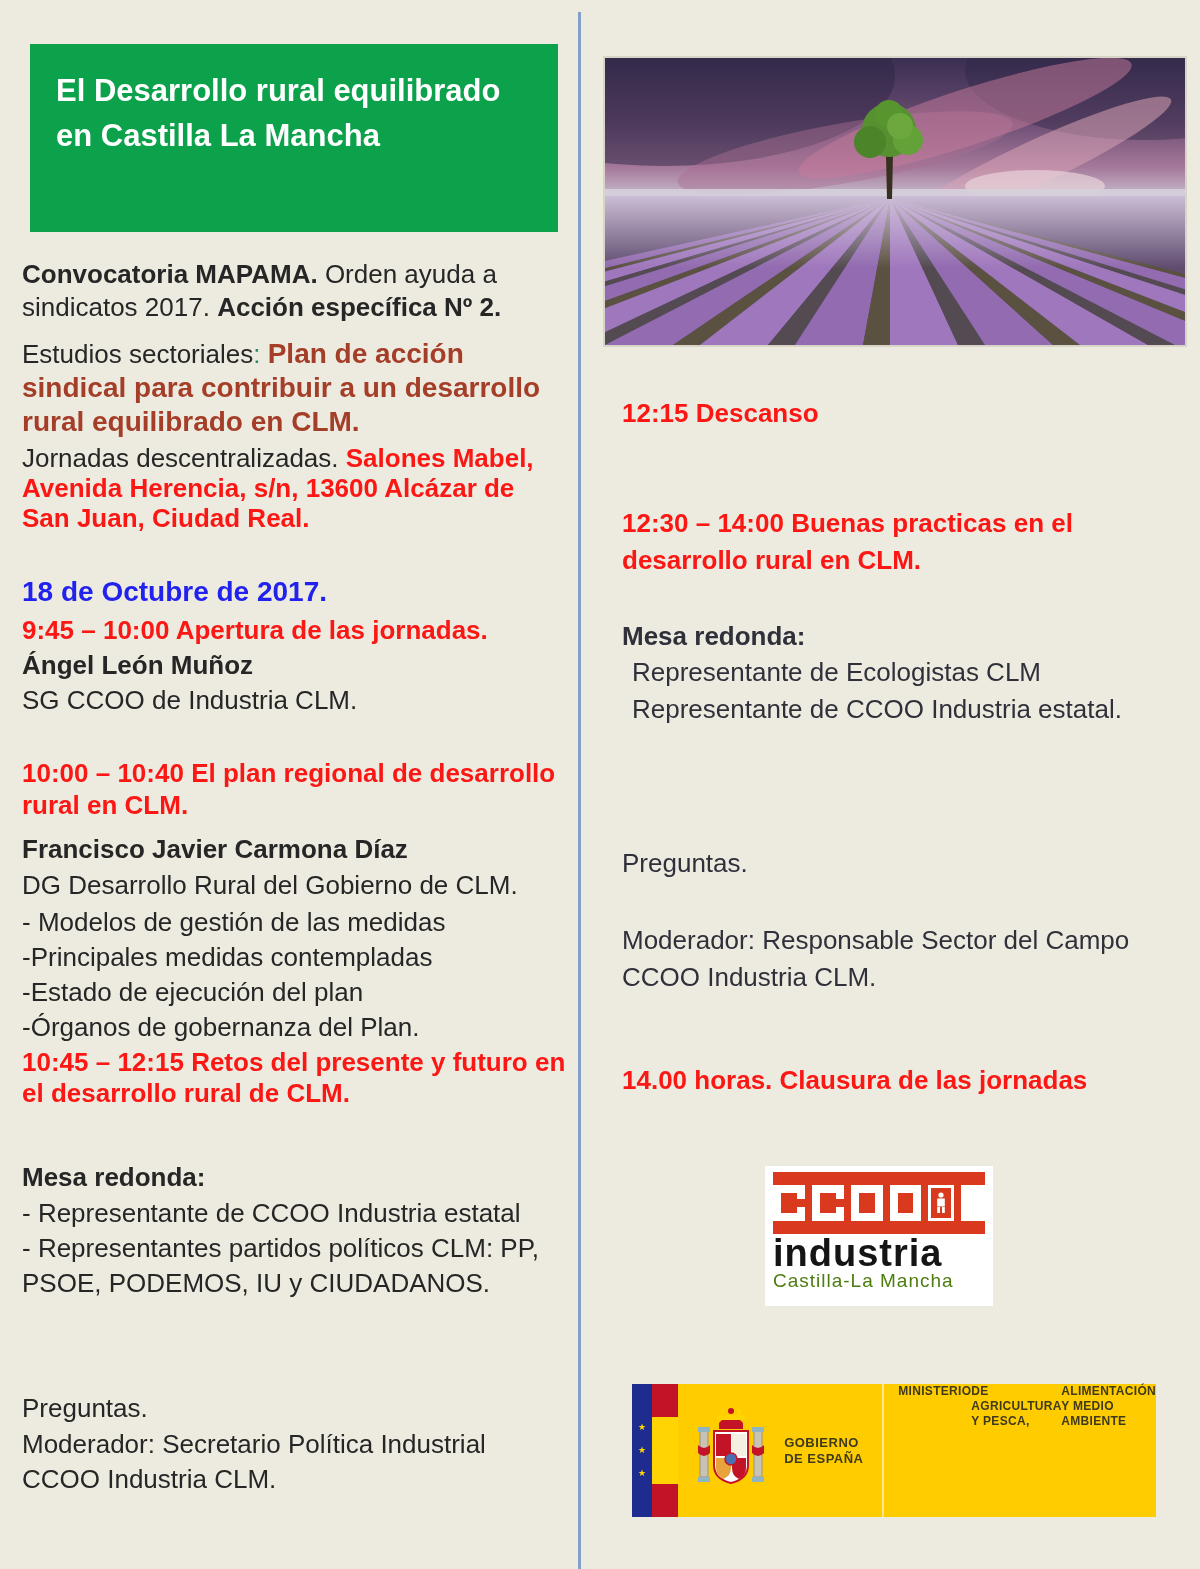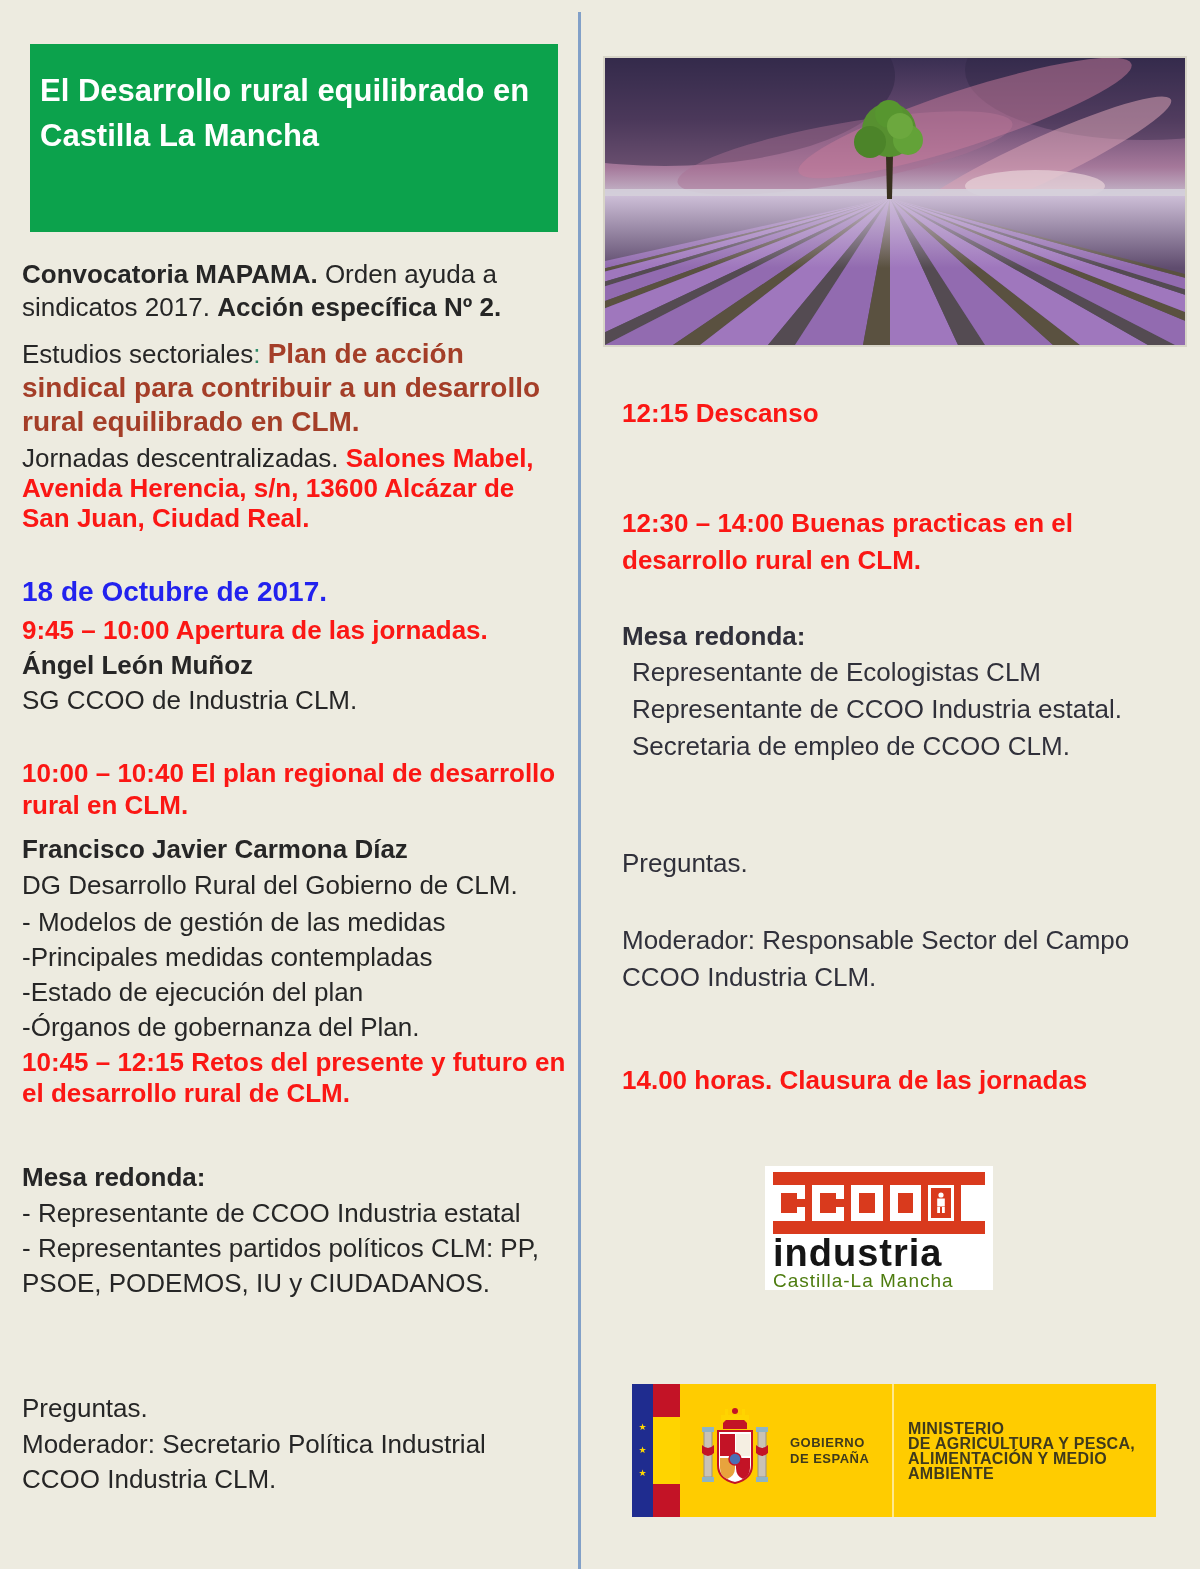--- a/index.html
+++ b/index.html
@@ -6,54 +6,54 @@
   body{
     width:1200px;height:1569px;position:relative;
     background:#EDEBE0;
     font-family:"Liberation Sans", sans-serif;
     overflow:hidden;
   }
   .abs{position:absolute;}
   
   .divider{left:578px;top:12px;width:3px;height:1557px;background:#82A0C8;}
   
-  .title-box{left:30px;top:44px;width:528px;height:188px;background:#0CA24C;box-sizing:border-box;padding:24px 10px;}
+  .title-box{left:30px;top:44px;width:528px;height:188px;background:#0CA24C;box-sizing:border-box;padding:24px 26px;}
   .title-box h1{margin:0;font-size:31px;line-height:45px;font-weight:bold;color:#FFFFFF;}
   
   .lp{left:22px;width:545px;margin:0;font-size:26px;line-height:33px;color:#262626;}
   .rp{left:622px;width:545px;margin:0;font-size:26px;line-height:37px;color:#30303A;}
   .bold{font-weight:bold;}
   .maroon{color:#A43E28;font-weight:bold;}
   .red{color:#FB1714;font-weight:bold;}
   .blue{color:#2222EE;font-weight:bold;}
   .teal{color:#2E8B6A;}
   ul.plain{list-style:none;padding:0;margin:0;}
   .indent li{padding-left:10px;}
   
   .photo{left:605px;top:58px;width:580px;height:287px;outline:2px solid #D8D5C8;}
   
-  .ccoo-card{left:765px;top:1166px;width:228px;height:124px;background:#FFFFFF;box-sizing:border-box;padding:6px 8px 0 8px;}
+  .ccoo-card{left:765px;top:1166px;width:228px;height:140px;background:#FFFFFF;box-sizing:border-box;padding:6px 8px 0 8px;}
   .ccoo-red{background:#D93A1D;height:62px;display:flex;align-items:center;justify-content:center;gap:7px;}
   .ccoo-letter{width:32px;height:36px;border:8px solid #FFFFFF;box-sizing:border-box;position:relative;}
   .ccoo-letter.c::after{content:"";position:absolute;right:-8px;top:6px;bottom:6px;width:8px;background:#D93A1D;}
   .ccoo-cell{width:26px;height:36px;border:3px solid #FFFFFF;box-sizing:border-box;display:flex;align-items:center;justify-content:center;}
   .ccoo-solid{width:24px;height:36px;background:#FFFFFF;}
   .ccoo-division{font-size:38px;font-weight:bold;color:#151515;line-height:36px;letter-spacing:1px;margin-top:1px;}
   .ccoo-region{font-size:19px;color:#4d7c0f;line-height:19px;letter-spacing:1px;}
   
   .gov{left:632px;top:1384px;width:524px;height:133px;background:#FFCC00;display:flex;box-sizing:border-box;}
   .gov-blue{width:21px;height:100%;background:#1F2C8F;display:flex;flex-direction:column;align-items:center;justify-content:center;gap:14px;}
   .gov-blue span{color:#FFD700;font-size:9px;line-height:9px;}
   .gov-flag{width:27px;height:100%;display:flex;flex-direction:column;}
   .gov-flag .fr{flex:1;background:#C31326;}
   .gov-flag .fy{flex:2;background:#FFD400;}
   .gov-arms{width:110px;display:flex;align-items:center;justify-content:center;}
   .gov-entity{width:100px;display:flex;flex-direction:column;justify-content:center;color:#3F3A1C;font-size:13px;font-weight:bold;line-height:16px;letter-spacing:.5px;}
   .gov-sep{width:2px;height:100%;background:rgba(255,255,255,.55);margin:0 2px;}
-  .gov-ministry{flex:1;display:flex;flex-direction:column;justify-content:center;color:#3F3A1C;font-size:16px;font-weight:bold;line-height:15px;padding-left:12px;letter-spacing:.3px;}
+  .gov-ministry{flex:1;display:flex;flex-direction:row;justify-content:center;color:#3F3A1C;font-size:12px;font-weight:bold;line-height:15px;padding-left:12px;letter-spacing:.3px;}
 </style>
 </head>
 <body>
 
 <div class="abs divider"></div>
 
 <div class="abs title-box">
   <h1>El Desarrollo rural equilibrado en Castilla La Mancha</h1>
 </div>
 
@@ -153,21 +153,20 @@
 </svg>
 
 <p class="abs rp red" style="top:395px">12:15 Descanso</p>
 
 <p class="abs rp red" style="top:505px">12:30 – 14:00 Buenas practicas en el desarrollo rural en CLM.</p>
 
 <p class="abs rp bold" style="top:618px">Mesa redonda:</p>
 <ul class="abs rp plain indent" style="top:654px">
   <li>Representante de Ecologistas CLM</li>
   <li>Representante de CCOO Industria estatal.</li>
-  <li>Secretaria de empleo de CCOO CLM.</li>
 </ul>
 
 <p class="abs rp" style="top:845px">Preguntas.</p>
 <p class="abs rp" style="top:922px">Moderador: Responsable Sector del Campo CCOO Industria CLM.</p>
 <p class="abs rp red" style="top:1062px">14.00 horas. Clausura de las jornadas</p>
 
 <div class="abs ccoo-card">
   <div class="ccoo-red" aria-label="CCOO">
     <div class="ccoo-letter c"></div>
     <div class="ccoo-letter c"></div>

